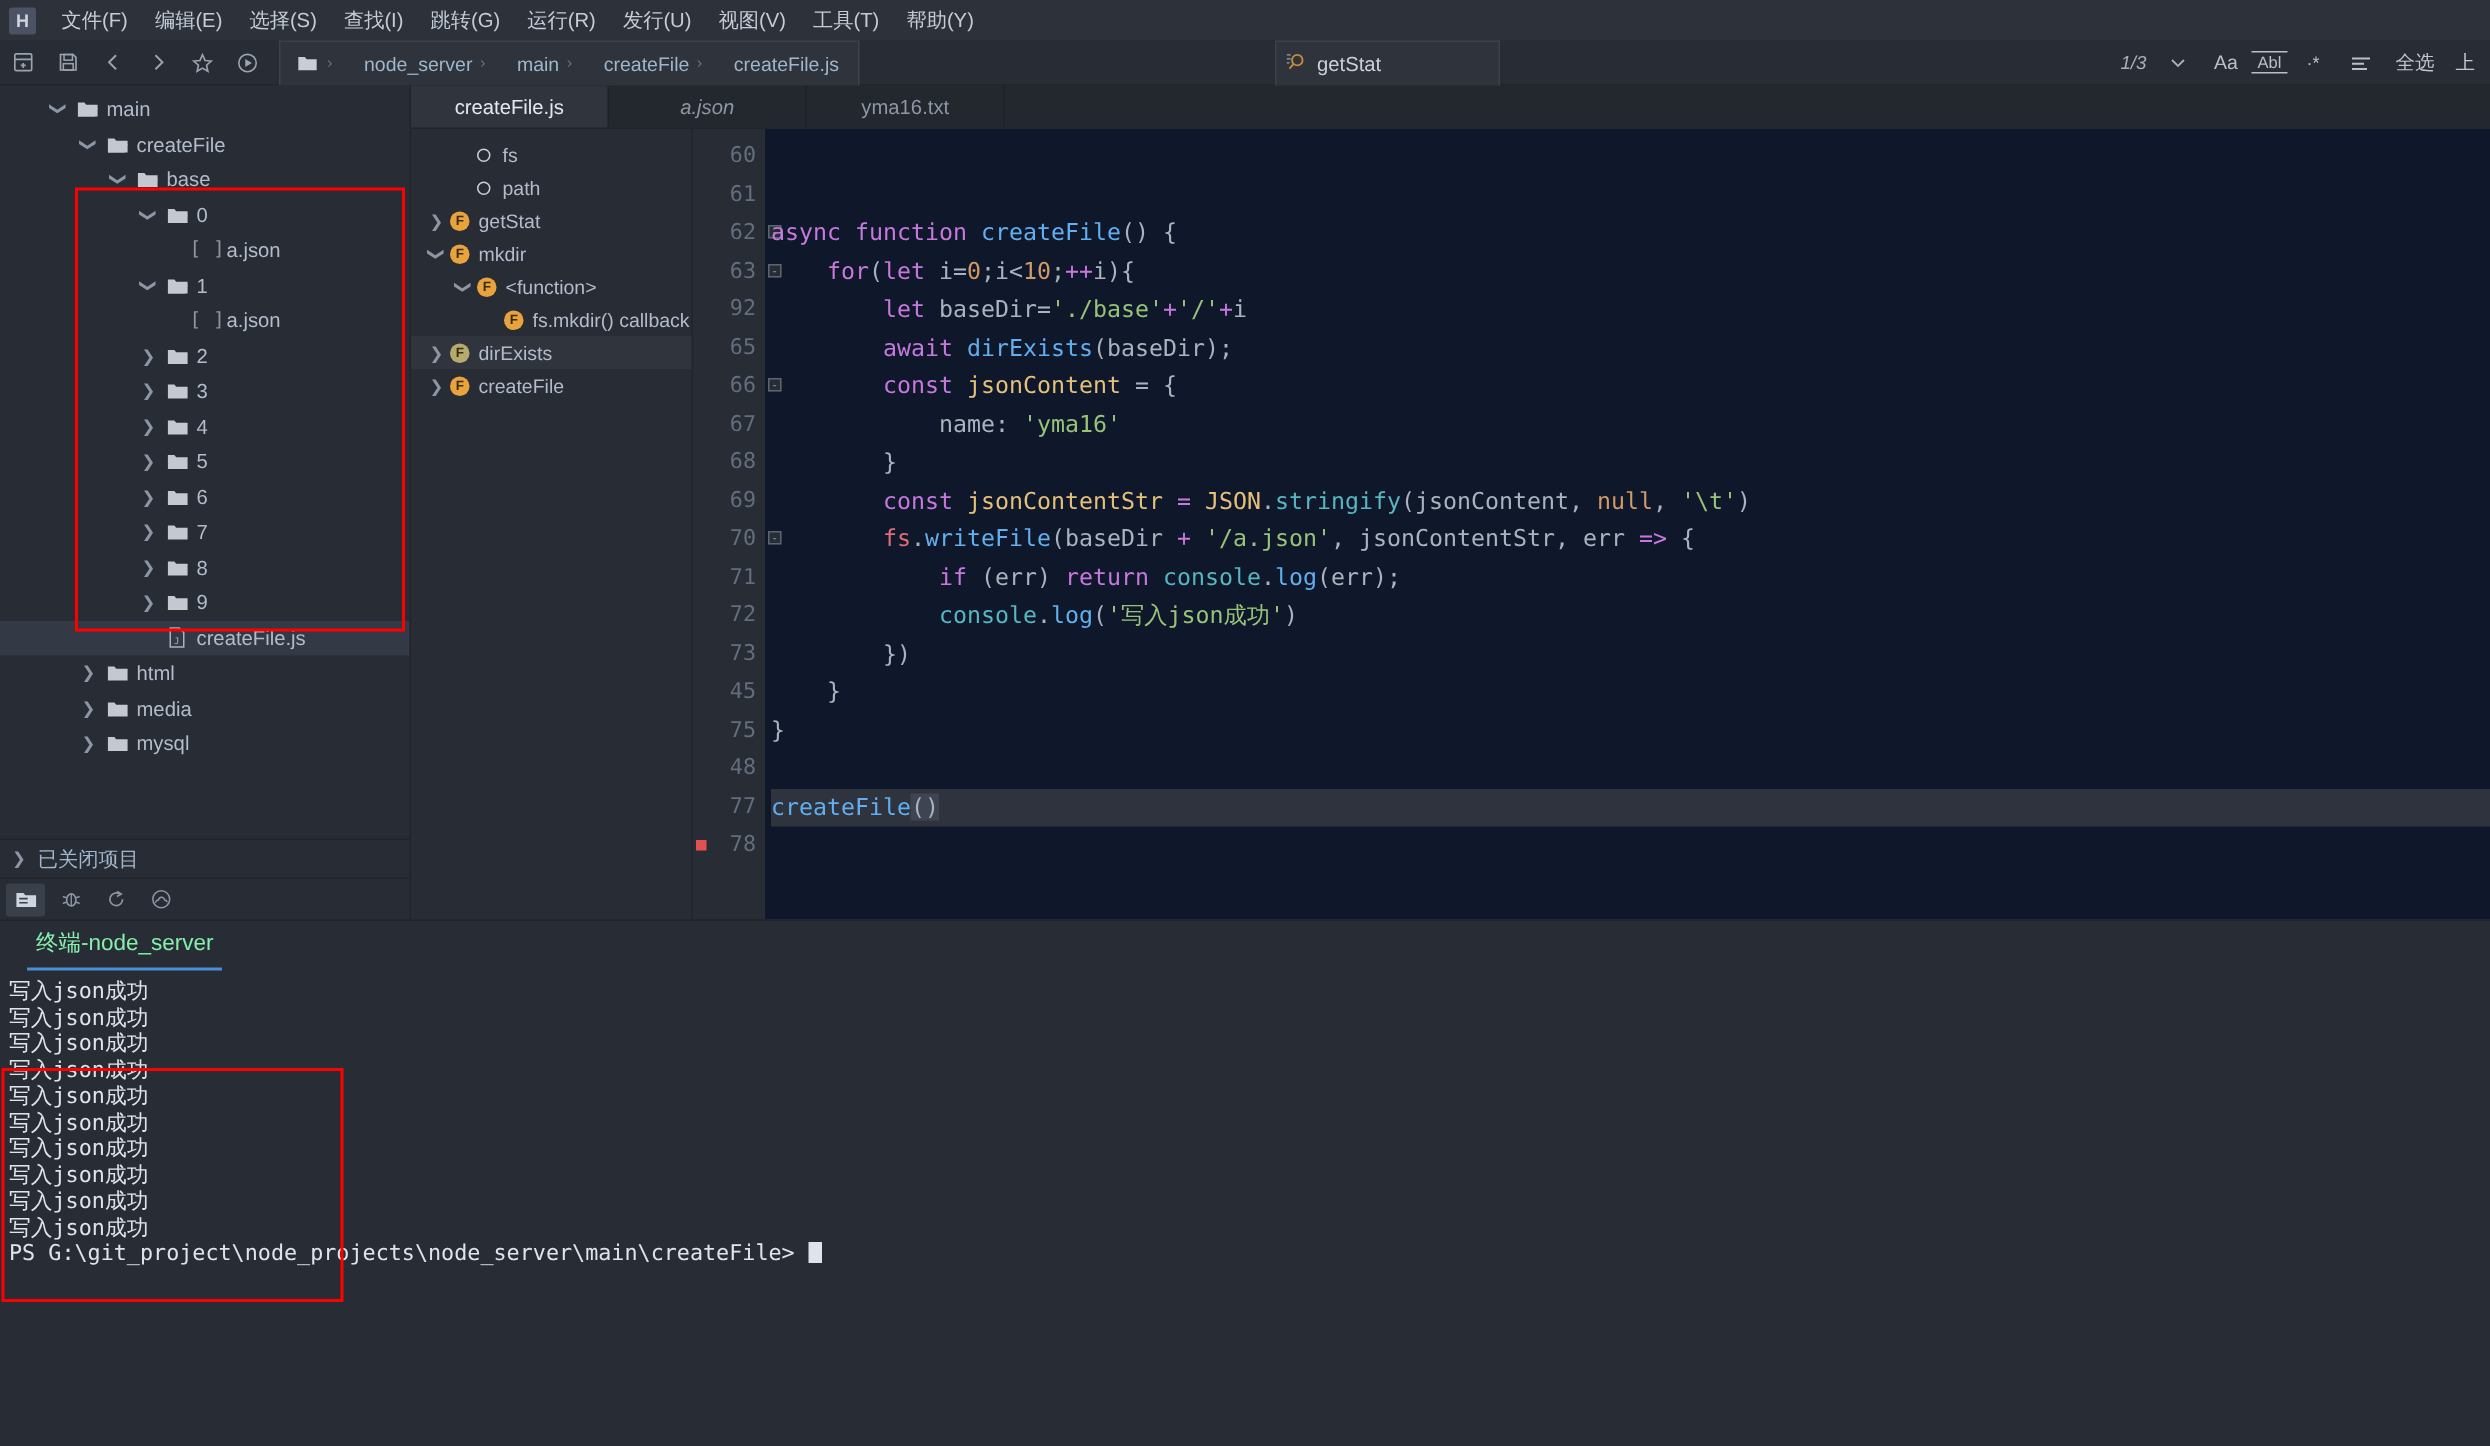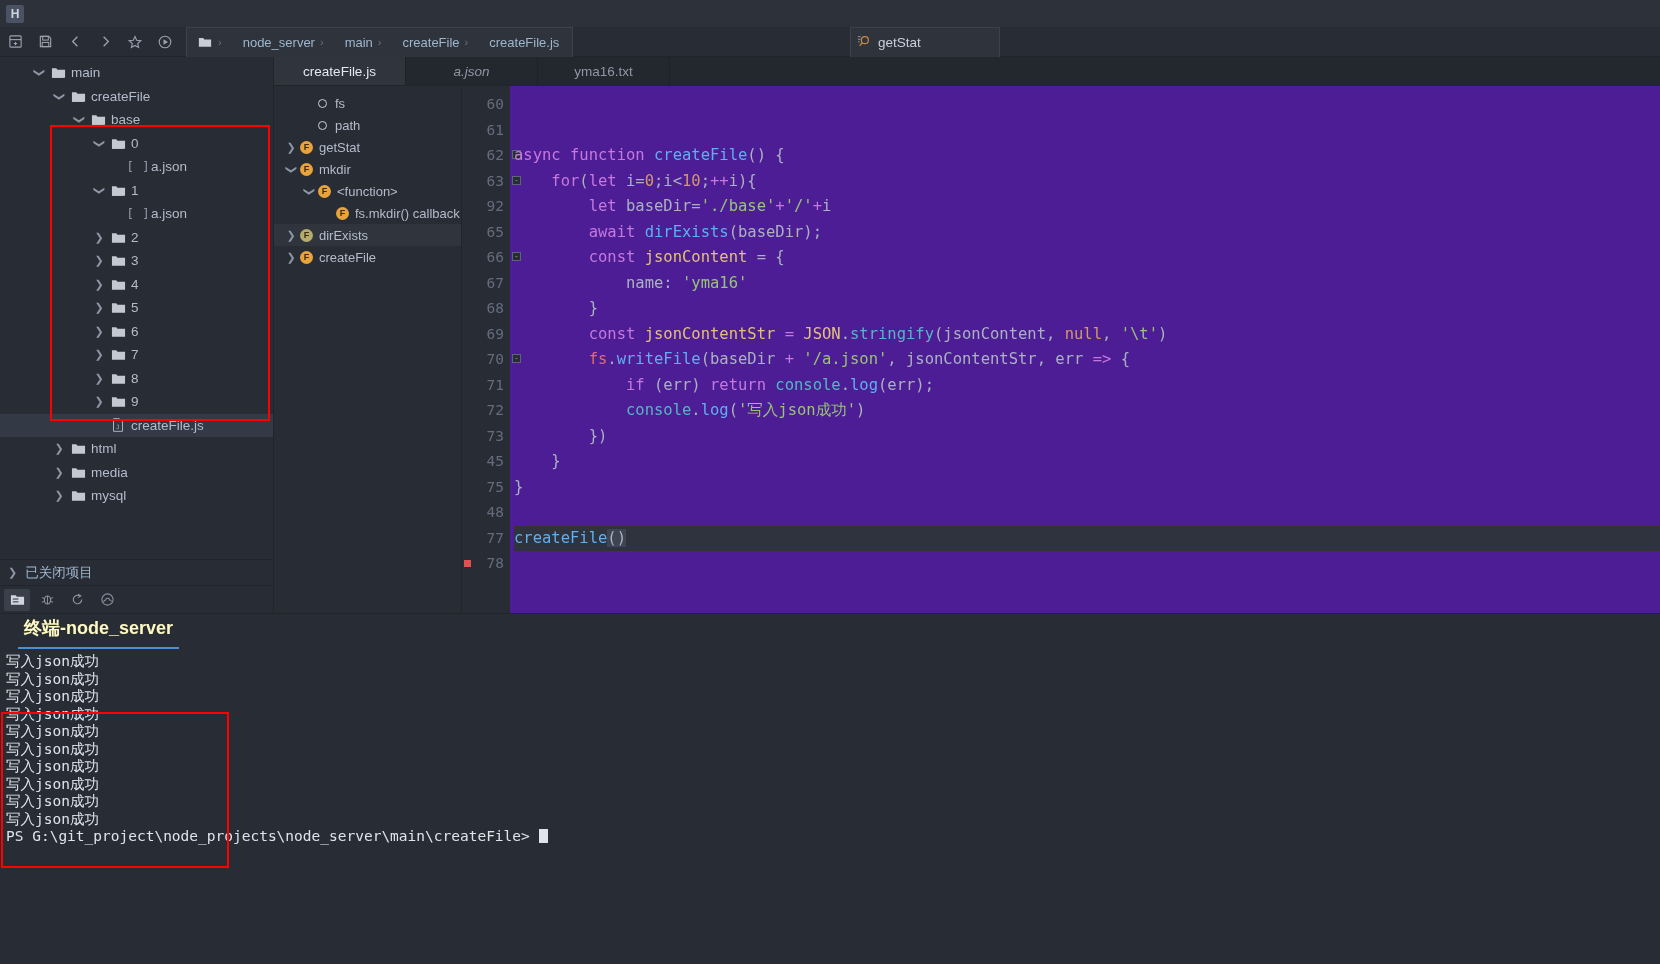--- a/index.html
+++ b/index.html
@@ -212,21 +212,21 @@
     margin-right: 6px;
   }
   .ocircle {
     width: 9px; height: 9px; border-radius: 50%;
     border: 1.5px solid #c9d1dc; margin-right: 8px;
   }
 
   
   .code {
     flex: 1;
-    background: #4c1d95;
+    background: #0f172a;
     display: flex;
     overflow: hidden;
     position: relative;
     min-width: 0;
   }
   .gutter {
     width: 48px; flex: 0 0 48px;
     text-align: right;
     padding-top: 6px;
     user-select: none;
@@ -283,26 +283,25 @@
     background: #282c34;
     border-top: 1px solid #21252b;
     position: relative;
   }
   .console-tabs {
     height: 33px;
     display: flex; align-items: center;
     padding-left: 18px;
   }
   .ctab {
-    font-size: 18px;
-    color: #fef9c3;
+    font-size: 15px;
+    color: #86efac;
     padding: 4px 6px 7px 6px;
     border-bottom: 2px solid #4a8fd4;
     cursor: default;
-    font-weight: bold;
   }
   .term {
     padding: 6px 0 0 6px;
     font-family: "DejaVu Sans Mono", monospace;
     font-size: 14.5px;
     color: #dfe4ec;
     position: relative;
   }
   .tline { height: 17.5px; line-height: 17.5px; white-space: pre; }
   .t-cmd { color: #ffe14d; }
@@ -315,20 +314,32 @@
   .cursorblk {
     display:inline-block; width:9px; height:14px;
     background:#dfe4ec; vertical-align:-2px;
   }
 </style>
 </head>
 <body>
 
 <div class="menubar">
   <div class="app-logo">H</div>
+  <div id="menu-items" style="display:flex;">
+      <div class="menu-item">文件(F)</div>
+      <div class="menu-item">编辑(E)</div>
+      <div class="menu-item">选择(S)</div>
+      <div class="menu-item">查找(I)</div>
+      <div class="menu-item">跳转(G)</div>
+      <div class="menu-item">运行(R)</div>
+      <div class="menu-item">发行(U)</div>
+      <div class="menu-item">视图(V)</div>
+      <div class="menu-item">工具(T)</div>
+      <div class="menu-item">帮助(Y)</div>
+    </div>
 </div>
 
 <div class="toolbar">
   <div class="tb-icon">
     <svg width="15" height="15" viewBox="0 0 16 16">
         <rect x="2" y="2" width="12" height="12" rx="1" fill="none" stroke="#9aa3b0" stroke-width="1.2"></rect>
         <line x1="2" y1="6" x2="14" y2="6" stroke="#9aa3b0" stroke-width="1.2"></line>
         <line x1="8" y1="8.5" x2="8" y2="12" stroke="#9aa3b0" stroke-width="1.2"></line>
         <line x1="6.2" y1="10.2" x2="9.8" y2="10.2" stroke="#9aa3b0" stroke-width="1.2"></line>
       </svg>
@@ -384,20 +395,40 @@
           <circle cx="9" cy="7" r="4" fill="none" stroke="#c98a3c" stroke-width="1.4"></circle>
           <line x1="6" y1="10" x2="3" y2="13.5" stroke="#c98a3c" stroke-width="1.4"></line>
           <line x1="1" y1="3" x2="4" y2="3" stroke="#9aa3b0" stroke-width="1"></line>
           <line x1="1" y1="6" x2="4" y2="6" stroke="#9aa3b0" stroke-width="1"></line>
           <line x1="1" y1="9" x2="3" y2="9" stroke="#9aa3b0" stroke-width="1"></line>
         </svg>
     </span>
     <span class="txt">getStat</span>
   </div>
 
+  <div class="tb-right">
+    <span class="pg">1/3</span>
+    <span class="tb-icon">
+      <svg width="12" height="12" viewBox="0 0 12 12">
+          <polyline points="2,4 6,8 10,4" fill="none" stroke="#a8b0bd" stroke-width="1.2"></polyline>
+        </svg>
+    </span>
+    <span class="tb-icon" style="font-size:13px;color:#b8c0cc;">Aa</span>
+    <span class="tb-icon" style="font-size:11px;color:#b8c0cc;border-bottom:1px solid #b8c0cc;border-top:1px solid #b8c0cc;height:15px;width:24px;">Abl</span>
+    <span class="tb-icon" style="font-size:12px;color:#b8c0cc;">·*</span>
+    <span class="tb-icon">
+      <svg width="14" height="12" viewBox="0 0 14 12">
+          <line x1="1" y1="3" x2="13" y2="3" stroke="#b8c0cc" stroke-width="1.4"></line>
+          <line x1="1" y1="6.5" x2="9" y2="6.5" stroke="#b8c0cc" stroke-width="1.4"></line>
+          <line x1="1" y1="10" x2="11" y2="10" stroke="#b8c0cc" stroke-width="1.4"></line>
+        </svg>
+    </span>
+    <span class="lbl">全选</span>
+    <span class="lbl">上</span>
+  </div>
 </div>
 
 <div class="main">
 
   <div class="filetree">
     <div class="tree-scroll">
       <div id="tree-nodes">
           <div class="tnode" style="padding-left: 30px;">
             <span class="tw" style="transform: rotate(90deg);">❯</span>
             <span class="ficon">

